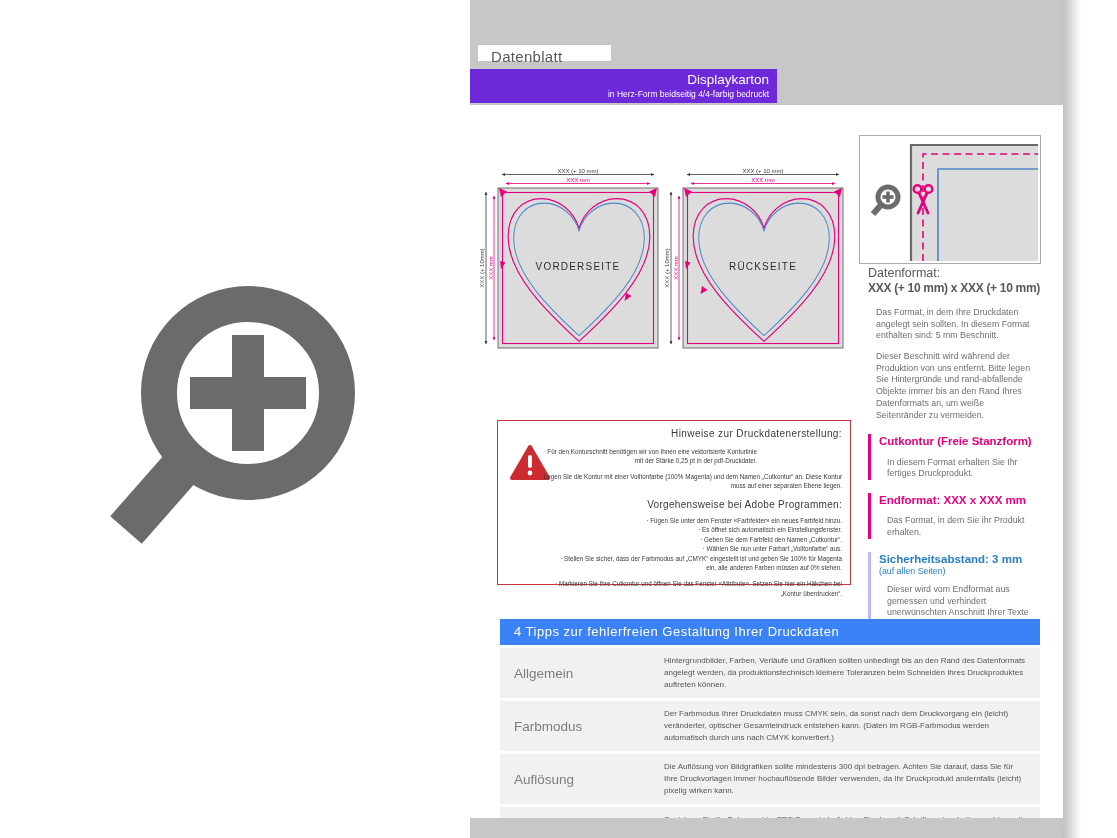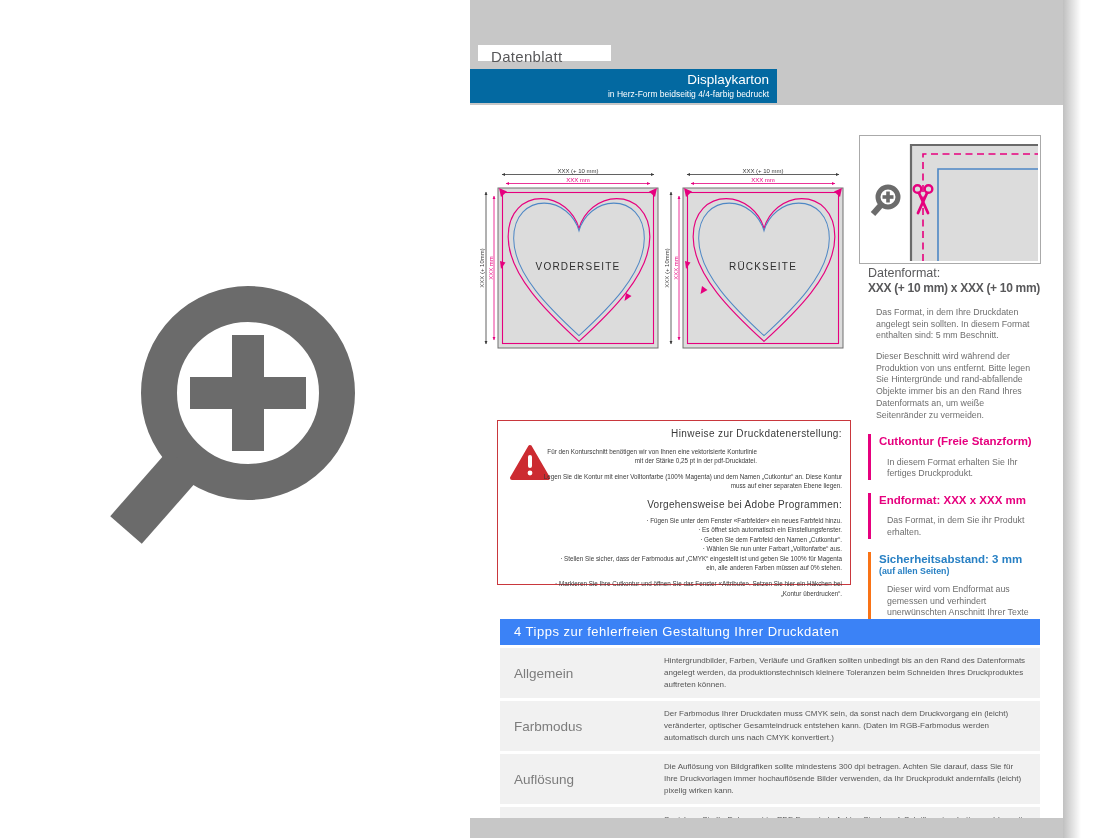--- a/index.html
+++ b/index.html
@@ -7,21 +7,21 @@
           font-family:"Liberation Sans",sans-serif;}
   .abs{position:absolute;}
 
   
   .top-band{left:470px;top:0;width:593px;height:105px;background:#c7c7c7;}
   .bottom-band{left:470px;top:818px;width:593px;height:20px;background:#c7c7c7;}
   .page-shadow{left:1063px;top:0;width:18px;height:838px;
                background:linear-gradient(to right, rgba(140,140,140,.55), rgba(255,255,255,0));}
   .datenblatt{left:478px;top:45px;width:120px;height:16px;background:#fff;
               color:#58585a;font-size:15px;line-height:23px;padding-left:13px;letter-spacing:.3px;}
-  .title-bar{left:470px;top:69px;width:299px;height:34px;background:#0369a1;color:#fff;
+  .title-bar{left:470px;top:69px;width:299px;height:34px;background:#6d28d9;color:#fff;
              text-align:right;padding-right:8px;}
   .title-bar .t1{font-size:13.5px;line-height:17px;margin-top:2px;}
   .title-bar .t2{font-size:8.5px;line-height:12px;}
 
   
   svg text{font-family:"Liberation Sans",sans-serif;}
   .dimB{font-size:6px;fill:#3a3a3a;}
   .dimM{font-size:6px;fill:#e6007e;}
   .side-label{font-size:10px;letter-spacing:1.2px;fill:#2e2e2e;}
 
@@ -30,25 +30,25 @@
 
   
   .info-col{left:868px;top:266px;width:174px;color:#6e6e6e;}
   .info-col .h{font-size:12.5px;font-weight:normal;color:#58585a;line-height:1.2;}
   .info-col .val{font-size:12px;font-weight:bold;color:#58585a;white-space:nowrap;
                  letter-spacing:-.3px;margin-bottom:12px;}
   .info-col p{font-size:8.8px;line-height:1.33;margin:8px;}
   .info-col .gap{margin-top:9px;}
   .sec{margin-top:13px;padding-left:8px;}
   .sec.magenta{border-left:3px solid #e6007e;}
-  .sec.blue{border-left:3px solid #f97316;}
+  .sec.blue{border-left:3px solid #c4b5fd;}
   .sec .st{font-size:11.5px;font-weight:bold;line-height:1.25;}
   .sec.magenta .st{color:#e6007e;}
   .sec.blue .st{color:#2880c4;}
-  .sec .sub{font-size:8.8px;font-weight:bold;color:#2880c4;margin:0 0 2px 0;}
+  .sec .sub{font-size:8.8px;font-weight:normal;color:#2880c4;margin:0 0 2px 0;}
 
   
   .hint-box{left:497px;top:420px;width:352px;height:163px;background:#fff;border:1.6px solid #c9373d;}
   .hint-tri{left:12px;top:23px;}
   .hint-content{position:absolute;left:44px;top:7px;width:300px;color:#3a3a3a;text-align:right;}
   .hint-content .ht{font-size:10px;letter-spacing:.4px;margin:0 0 8px 0;}
   .hint-content p{font-size:6.3px;line-height:1.5;margin:0 0 6px 0;}
   .hint-content .p1{max-width:215px;}
   .hint-content .hv{font-size:10px;letter-spacing:.3px;margin:8px 0 6px 0;}
   .bullet{font-size:6.3px;line-height:1.5;color:#3a3a3a;}

